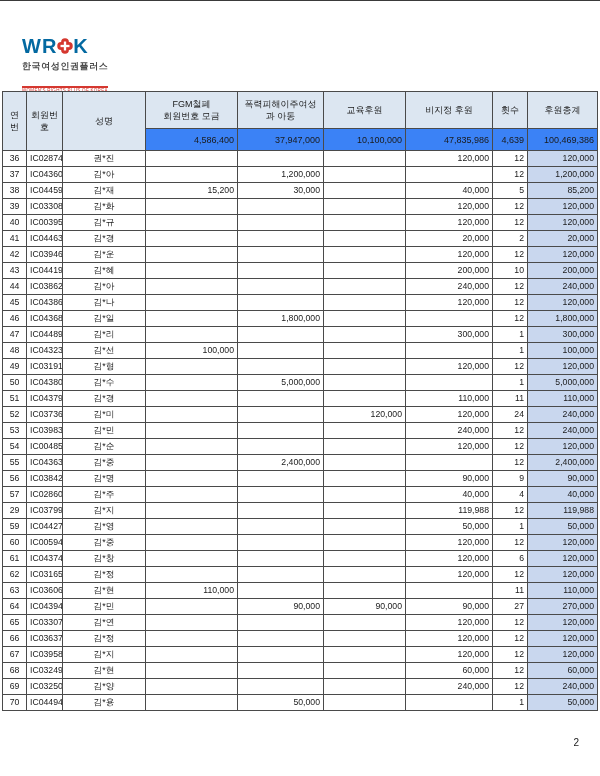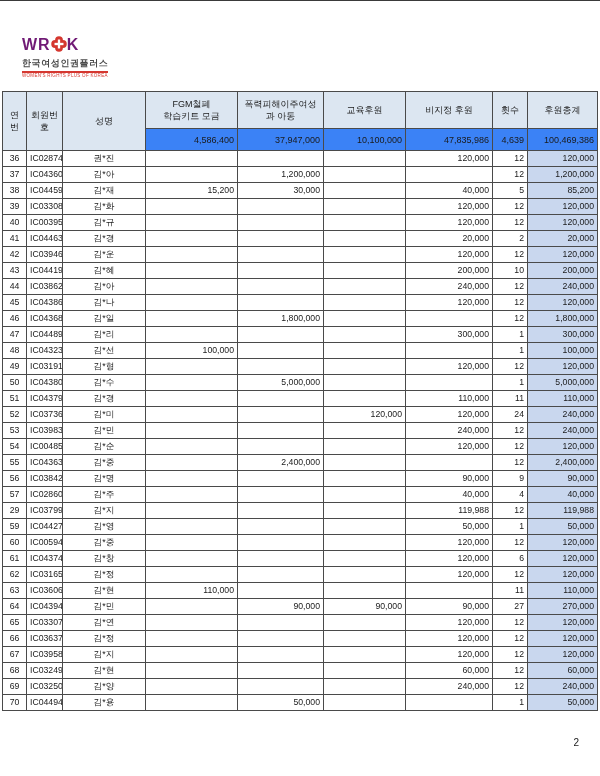--- a/index.html
+++ b/index.html
@@ -2,24 +2,24 @@
 <html><head>
 <meta charset="utf-8">
 <style>
   html,body{margin:0;padding:0;background:#e9e9e9;}
   .page{position:relative;width:600px;height:776px;background:#ffffff;overflow:hidden;
         font-family:"Liberation Sans","DejaVu Sans",sans-serif;color:#1a1a1a;}
   .top-rule{position:absolute;top:0;left:0;width:600px;height:1px;background:#3a3a3a;}
 
   
   .logo{position:absolute;left:22px;top:36px;line-height:1;}
-  .wordmark{font-size:16px;font-weight:800;letter-spacing:1px;color:#701a75;display:flex;align-items:center;}
+  .wordmark{font-size:20px;font-weight:800;letter-spacing:1px;color:#0369a1;display:flex;align-items:center;}
   .wordmark svg{margin:0 0px 1px 0px;}
   .org-ko{margin-top:2px;font-size:9px;font-weight:600;color:#4a4a4a;letter-spacing:0.6px;
-          border-bottom:2px solid #d5372f;padding-bottom:3px;display:inline-block;}
+          border-bottom:2px solid #d5372f;padding-bottom:15px;display:inline-block;}
   .org-en{margin-top:1px;font-size:4.5px;color:#d5372f;letter-spacing:0.3px;}
 
   
   .title{position:absolute;left:0;top:48px;width:100%;text-align:center;white-space:nowrap;}
   .title-main{font-size:13.5px;font-weight:700;color:#111;}
   .title-sub{font-size:9px;font-weight:700;color:#111;}
 
   
   table.report{position:absolute;left:2px;top:91px;width:595px;border-collapse:collapse;table-layout:fixed;}
   table.report th,table.report td{border:1px solid #4a4a4a;overflow:hidden;vertical-align:middle;
@@ -73,21 +73,21 @@
       <col style="width:87px">
         <col style="width:35px">
         <col style="width:70px">
     </colgroup>
     <thead>
       <tr class="hdr">
         <th rowspan="2">연번</th>
         <th rowspan="2">회원번호</th>
         <th rowspan="2">성명</th>
         <th>FGM철폐
-학습키트 모금</th>
+회원번호 모금</th>
         <th>폭력피해이주여성
 과 아동</th>
         <th>교육후원</th>
         <th>비지정 후원</th>
         <th>횟수</th>
         <th>후원총계</th>
       </tr>
       <tr class="totals">
         <td class="num">4,586,400</td>
         <td class="num">37,947,000</td>

